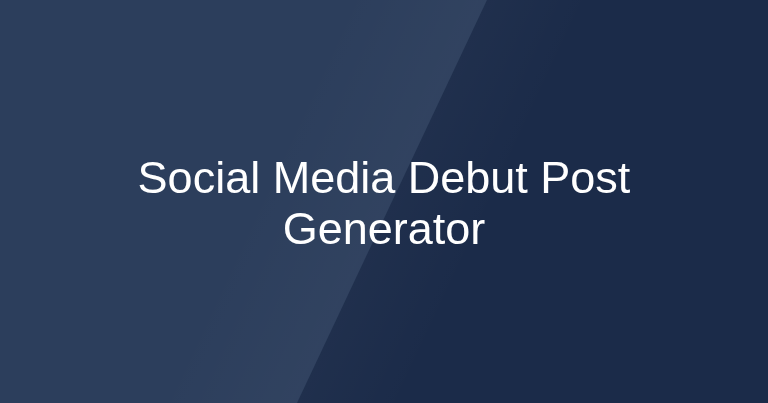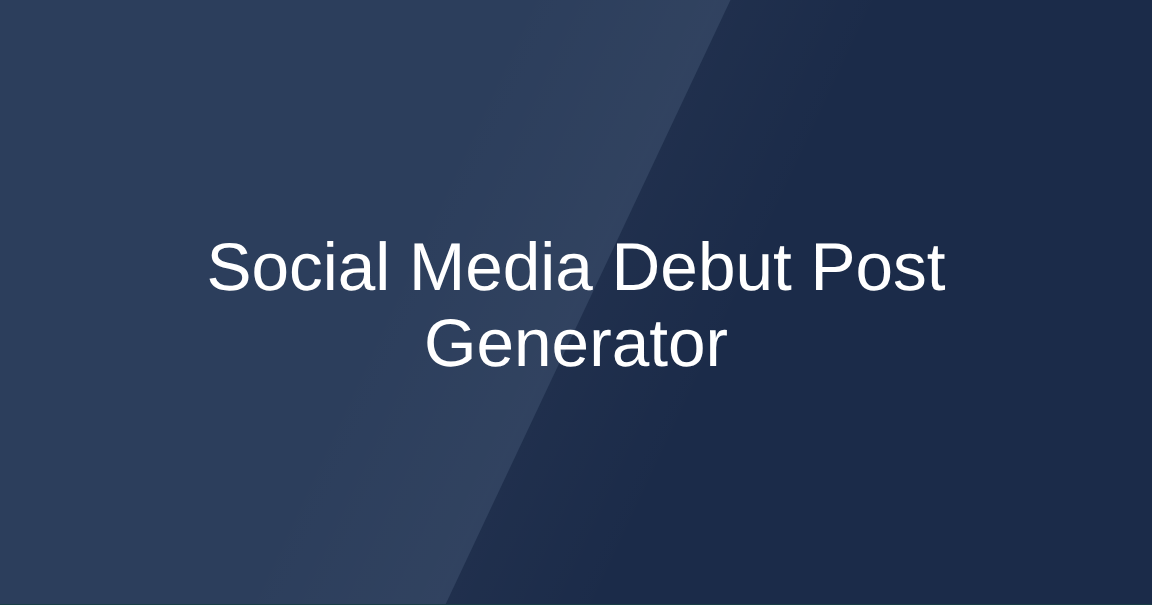--- a/index.html
+++ b/index.html
@@ -10,21 +10,21 @@
   }
   body {
     font-family: "Liberation Sans", sans-serif;
   }
 
   #banner {
     position: relative;
     width: 768px;
     height: 403px;
     overflow: hidden;
-    background: #15803d;
+    background: #3b82f6;
     user-select: none;
   }
 
   
   .bg-base {
     position: absolute;
     inset: 0;
     background: #2c3e5c;
   }
 

